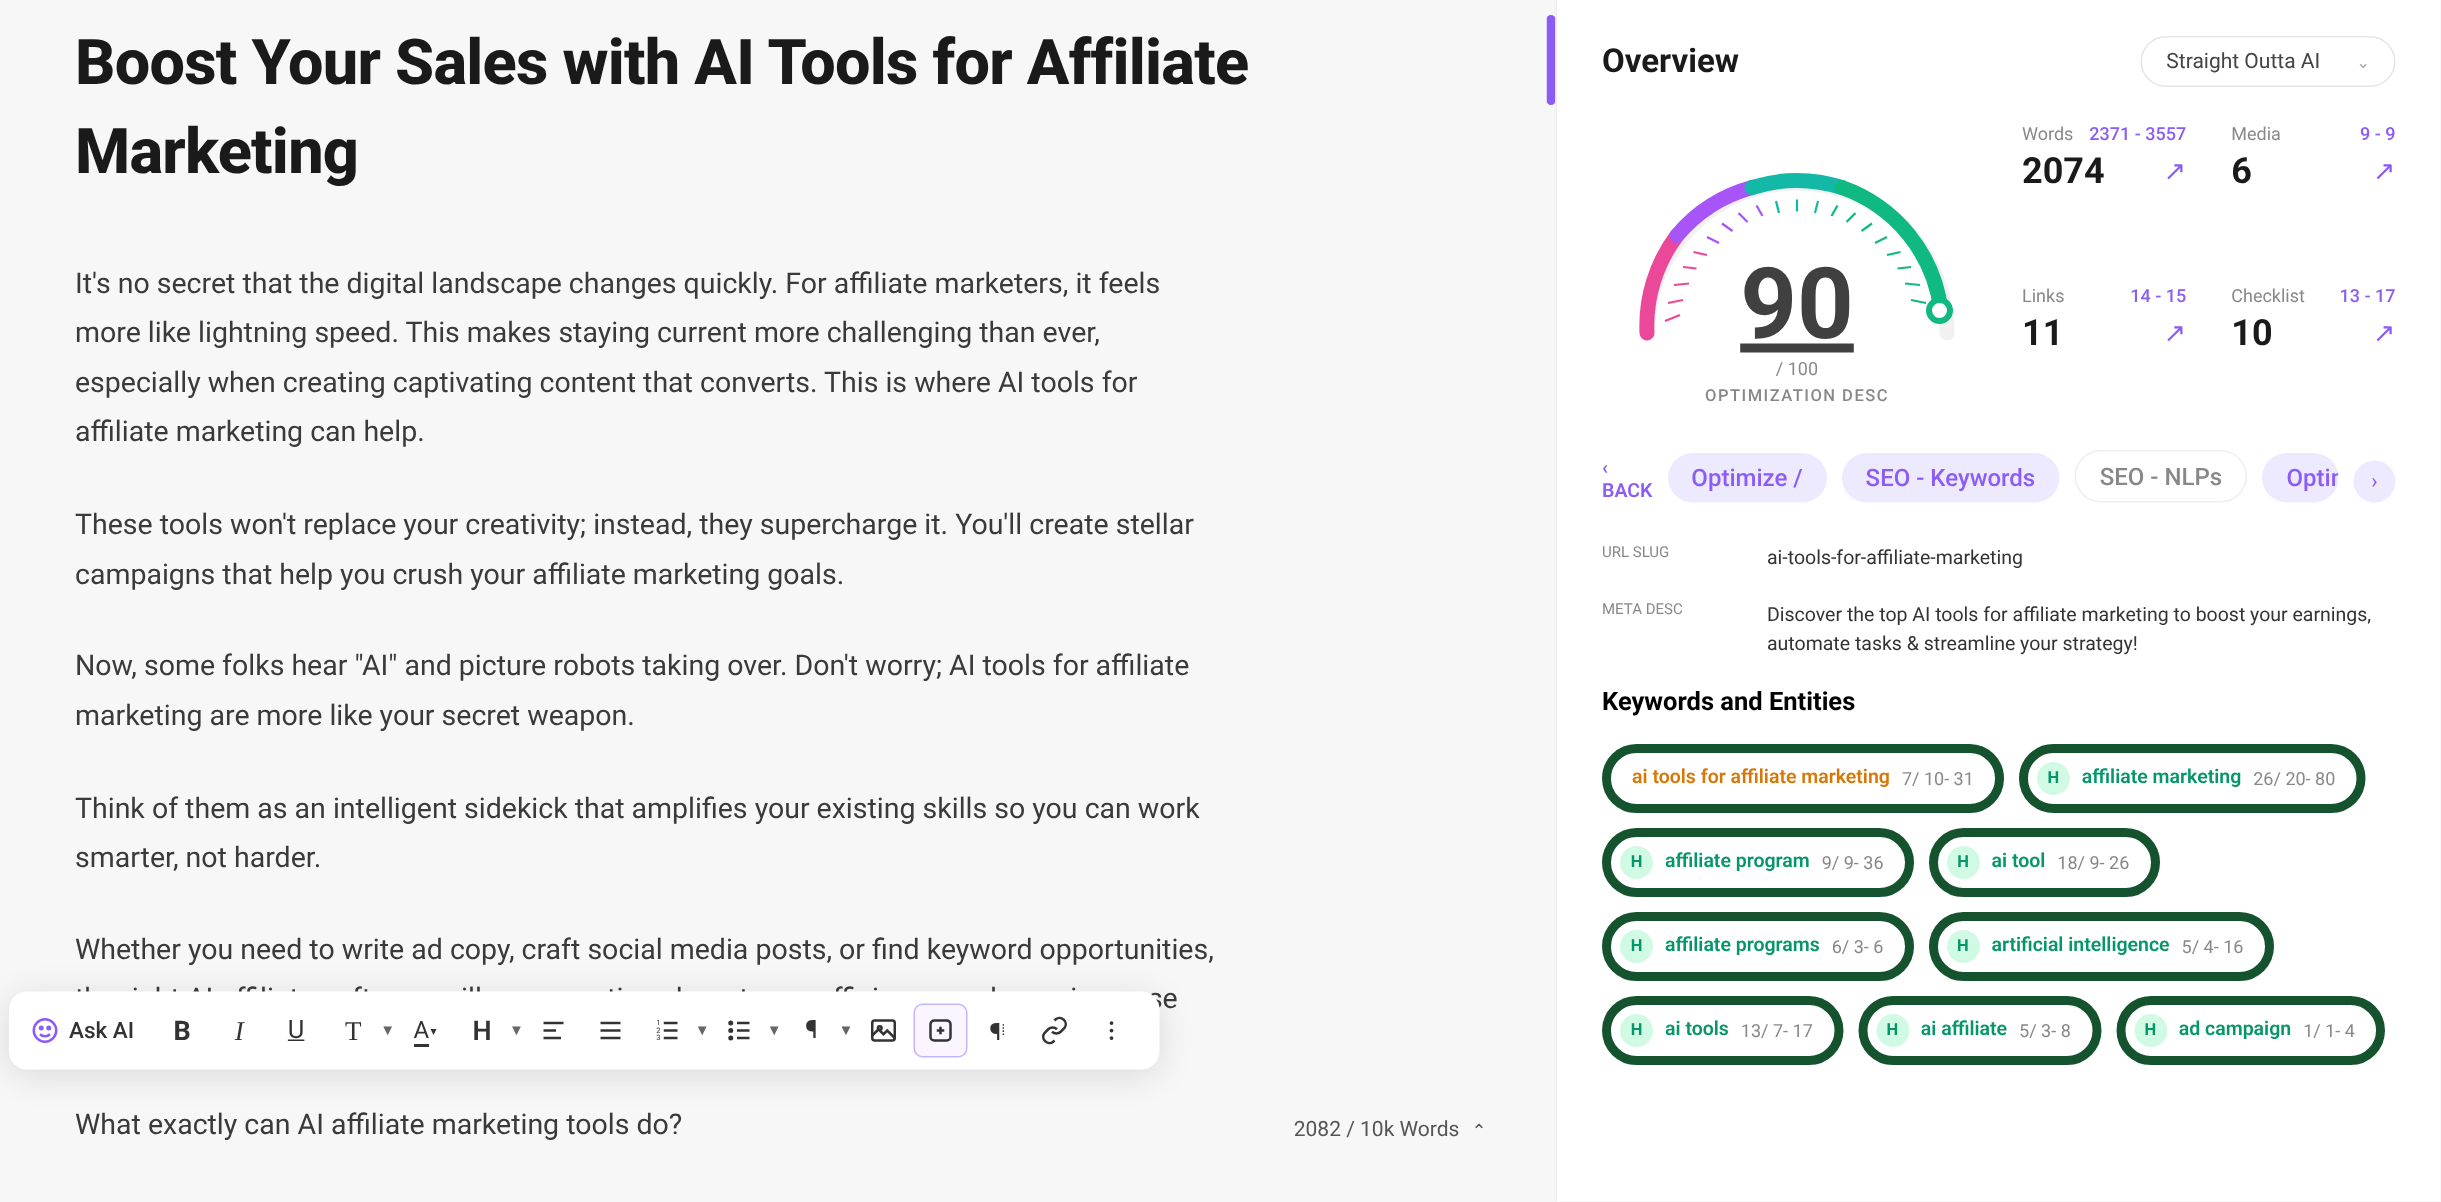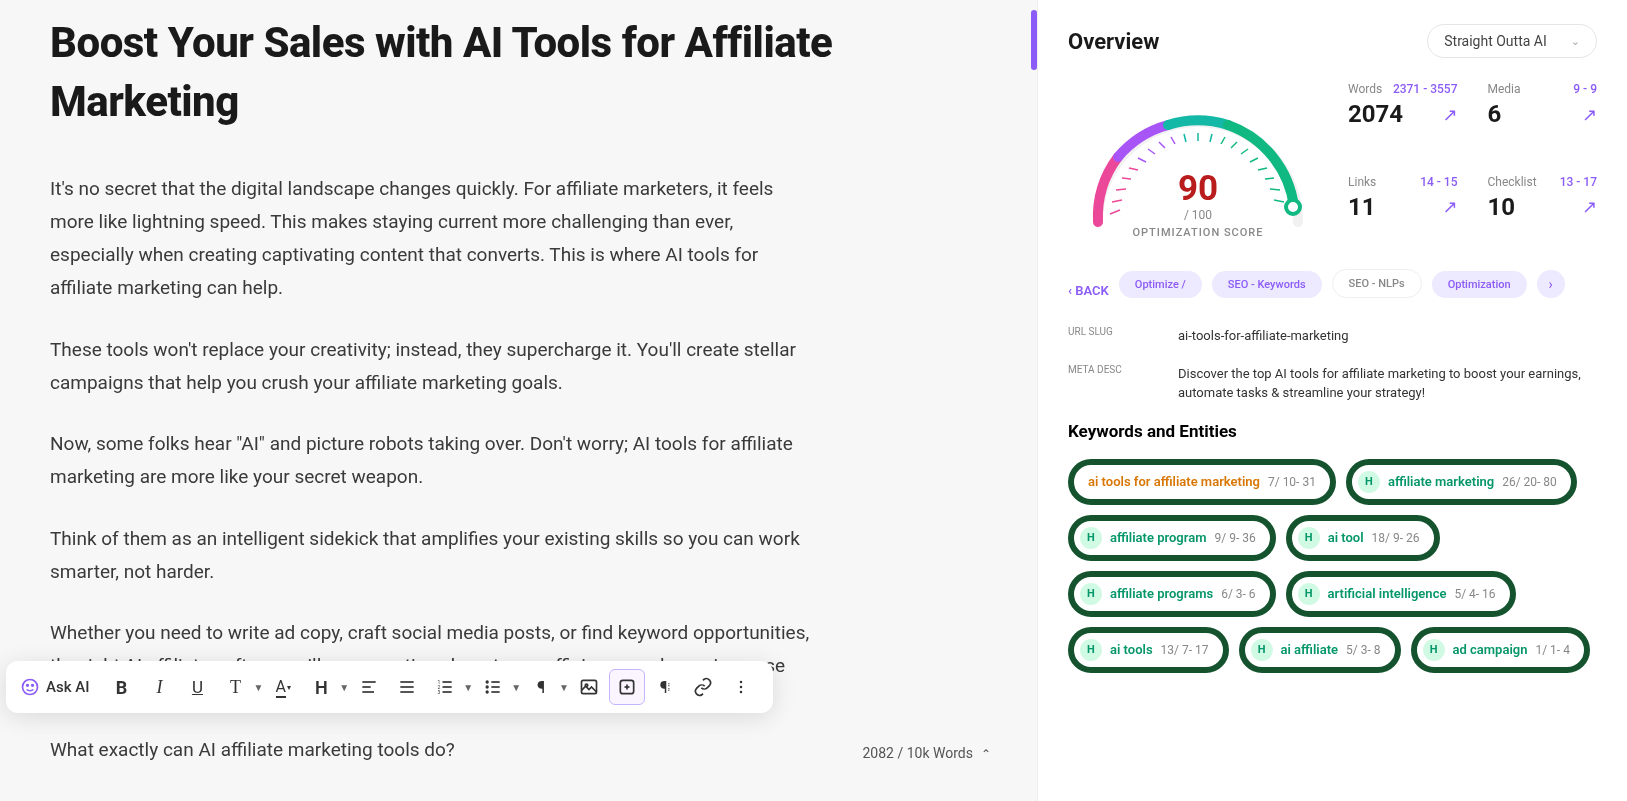--- a/index.html
+++ b/index.html
@@ -18,35 +18,35 @@
   .q-text { position:absolute; bottom:40px; left:50px; font-size:19px; color:#3a3a3a; }
   
   .side-accent { width: 6px; background: #8b5cf6; border-radius: 3px; margin-top: 10px; height: 60px; align-self: flex-start; }
   .sidebar { width: 590px; background: #fff; padding: 24px 30px; position: relative; overflow:hidden; border-left:1px solid #eee;}
   .sidebar-header { display: flex; justify-content: space-between; align-items: center; margin-bottom: 24px; }
   .sidebar-header h2 { font-size: 22px; font-weight: 700; color: #1a1a1a; }
   .dropdown { border: 1px solid #e5e5e5; border-radius: 20px; padding: 8px 16px; display: flex; align-items: center; gap: 24px; font-size: 14px; color: #444; cursor:pointer; }
   
   .score-row { display: flex; gap: 20px; margin-bottom: 30px; }
   .gauge-wrap { flex-shrink: 0; text-align: center; position:relative; width:260px; }
-  .gauge-score { font-size: 35px; font-weight: 700; color: #b91c1c; line-height:1; margin-top:-70px; }
+  .gauge-score { font-size: 66px; font-weight: 700; color: #404040; line-height:1; margin-top:-70px;text-decoration:underline; }
   .gauge-sub { font-size: 12px; color: #888; margin-top: 2px; }
   .gauge-label { font-size: 11px; color: #888; letter-spacing: 1px; margin-top: 4px; font-weight:500; }
   
   .stats-grid { display: grid; grid-template-columns: 1fr 1fr; gap: 28px 30px; flex:1; }
   .stat { }
   .stat-top { display: flex; justify-content: space-between; font-size: 12px; color: #888; }
   .stat-range { color: #8b5cf6; font-weight: 500; }
   .stat-bottom { display: flex; justify-content: space-between; align-items: center; margin-top: 4px; }
   .stat-value { font-size: 24px; font-weight: 700; color: #1a1a1a; }
   .stat-arrow { color: #8b5cf6; font-size: 18px; }
   
   .nav-row { display: flex; align-items: flex-end; gap: 10px; margin-bottom: 28px; position:relative; }
   .back-link { color: #8b5cf6; font-size: 13px; font-weight: 600; cursor:pointer; }
-  .pill { padding: 7px 16px; border-radius: 20px; font-size: 11px; font-weight: 500; cursor:pointer; white-space:nowrap; }
+  .pill { padding: 7px 16px; border-radius: 20px; font-size: 16px; font-weight: 500; cursor:pointer; white-space:nowrap; }
   .pill.active { background: #ede9fe; color: #8b5cf6; }
   .pill.inactive { background: #fff; color: #888; border:1px solid #eee; }
   .nav-arrow { width:28px; height:28px; border-radius:50%; background:#ede9fe; color:#8b5cf6; display:flex; align-items:center; justify-content:center; font-size:14px; cursor:pointer; flex-shrink:0; }
   
   .section-title { display: flex; align-items: center; gap: 10px; margin-bottom: 24px; }
   .section-title h3 { font-size: 20px; font-weight: 700; }
   .section-title svg { color: #8b5cf6; cursor:pointer; }
   
   .meta-row { display: flex; gap: 30px; margin-bottom: 18px; font-size: 13px; }
   .meta-label { color: #888; font-weight: 400; width: 80px; flex-shrink: 0; font-size:10px; }
@@ -230,21 +230,21 @@
             <line x1="190" y1="76" x2="182" y2="80"></line>
             <line x1="199" y1="86" x2="190" y2="88"></line>
             <line x1="206" y1="96" x2="197" y2="97"></line>
             <line x1="212" y1="108" x2="202" y2="107"></line>
             <line x1="216" y1="120" x2="206" y2="118"></line>
         </g>
         <circle cx="225" cy="125" r="7" fill="#fff" stroke="#10b981" stroke-width="4"></circle>
       </svg>
       <div class="gauge-score">90</div>
       <div class="gauge-sub">/ 100</div>
-      <div class="gauge-label">OPTIMIZATION SCORE</div>
+      <div class="gauge-label">OPTIMIZATION DESC</div>
     </div>
     <div class="stats-grid">
       <div class="stat">
         <div class="stat-top">
             <span>Words</span>
             <span class="stat-range">2371 - 3557</span>
           </div>
         <div class="stat-bottom">
             <span class="stat-value">2074</span>
             <span class="stat-arrow">↗</span>

